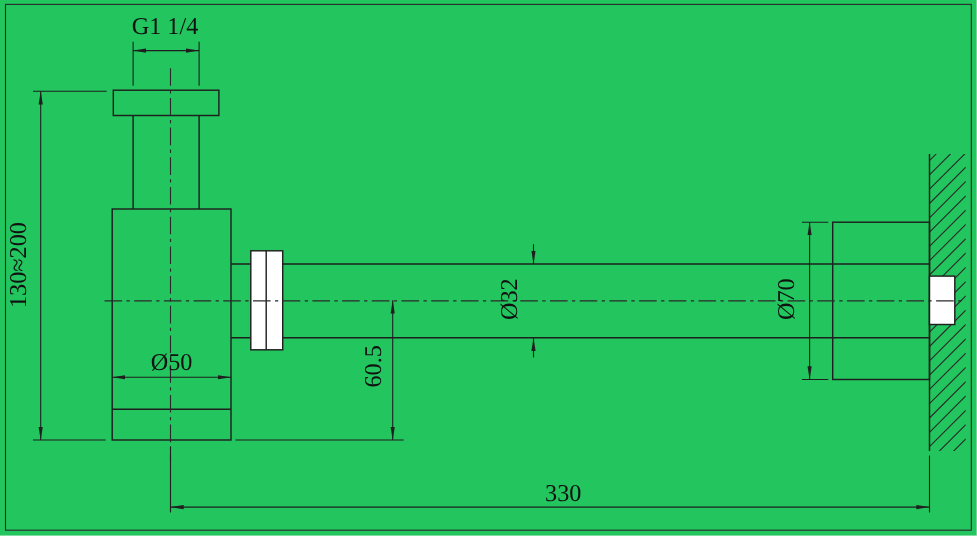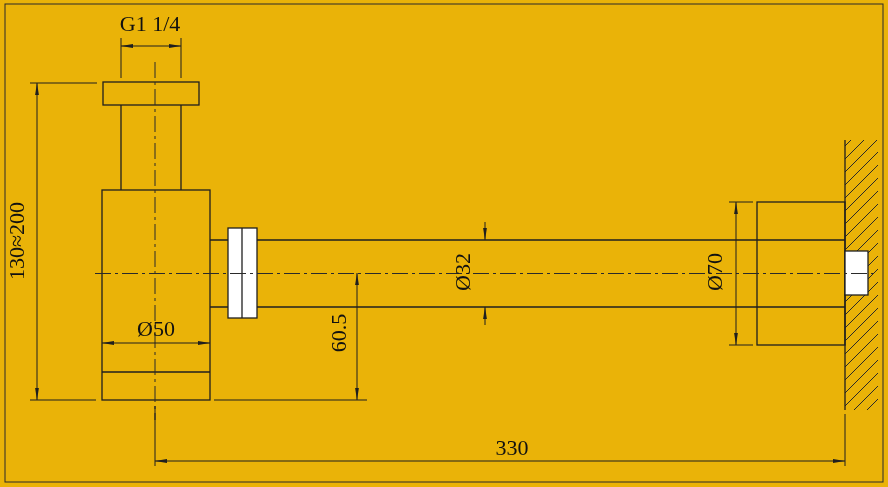--- a/index.html
+++ b/index.html
@@ -1,18 +1,18 @@
 <!DOCTYPE html>
 <html><head>
 <meta charset="utf-8">
 <style>
   * { margin:0; padding:0; box-sizing:border-box; }
   html,body { background:#ffffff; }
   body { font-family:"Liberation Serif", serif; }
-  .canvas { position:relative; width:888px; height:487px; background:#eab308; overflow:hidden; }
+  .canvas { position:relative; width:888px; height:487px; background:#22c55e; overflow:hidden; }
   svg { display:block; }
   .obj   { stroke:#1f1f1f; stroke-width:1.3; fill:none; }
   .objf  { stroke:#1f1f1f; stroke-width:1.3; fill:#ffffff; }
   .dim   { stroke:#1f1f1f; stroke-width:1; fill:none; }
   .cl    { stroke:#2a2a2a; stroke-width:1; fill:none; stroke-dasharray:16 4 3 4; }
   .hatch { stroke:#2a2a2a; stroke-width:1; fill:none; }
   .border{ stroke:#2a2a2a; stroke-width:1; fill:none; }
   .dtext { font-family:"Liberation Serif", serif; font-size:22px; fill:#111111; }
 </style>
 </head>

